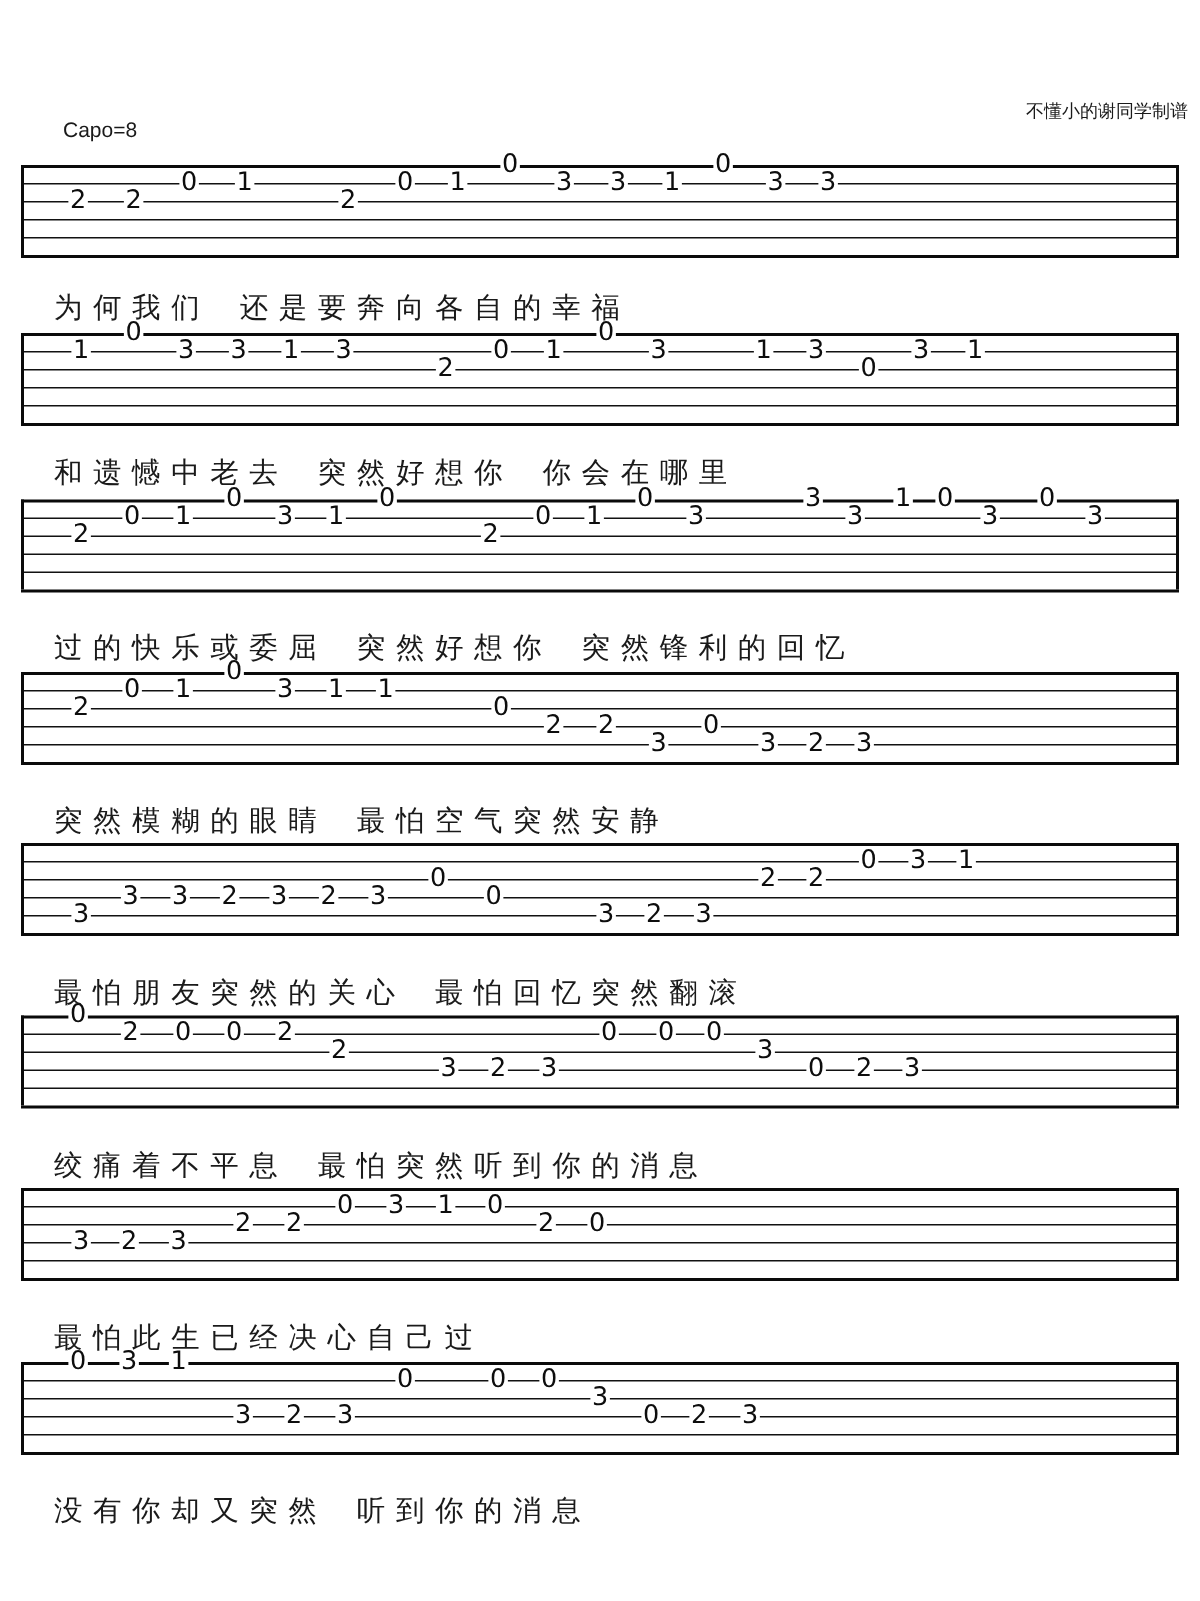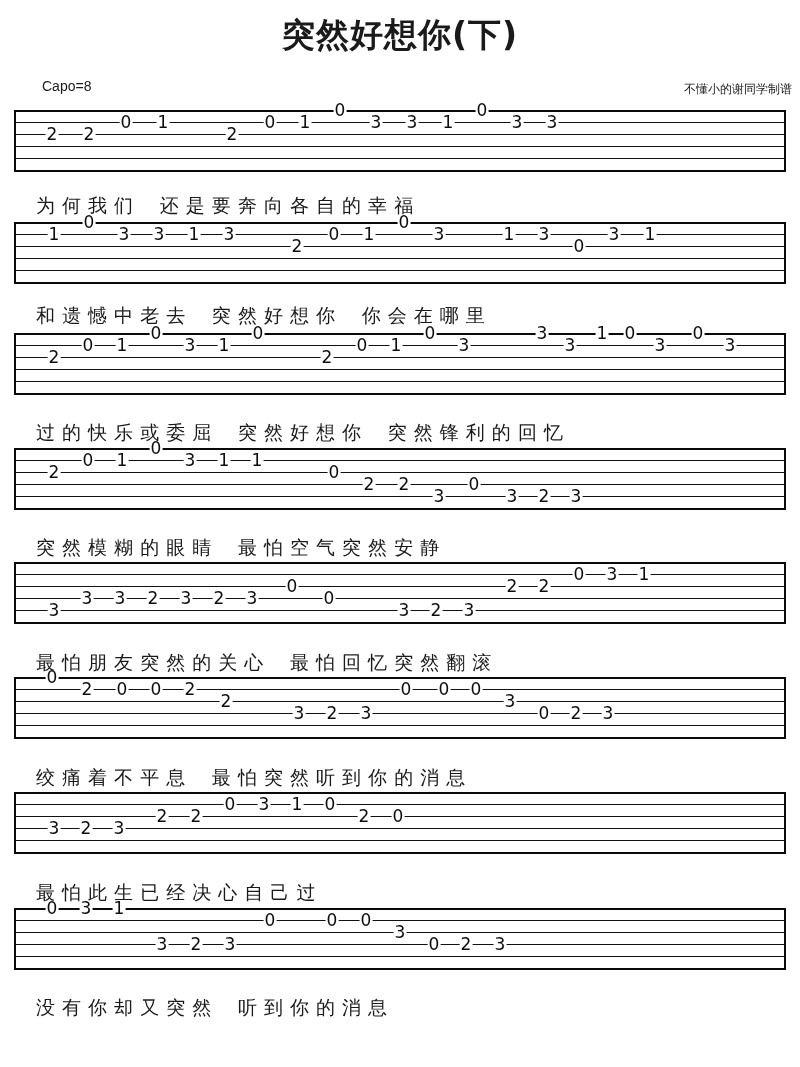--- a/index.html
+++ b/index.html
@@ -47,21 +47,21 @@
     top: 74px;
     width: 800px;
     text-align: center;
     font-size: 21px;
     font-weight: normal;
     letter-spacing: 2px;
   }
   .credit {
     position: absolute;
     right: 8px;
-    top: 81px;
+    top: 66px;
     font-size: 12px;
     letter-spacing: 0px;
     white-space: nowrap;
   }
   
   .lyric {
     position: absolute;
     left: 0;
     width: 800px;
     font-size: 19px;
@@ -116,21 +116,20 @@
     transform: translate(-50%, -50%);
     background: #ffffff;
     padding: 0 1px;
   }
 </style>
 </head>
 <body>
 
 <div id="sheet">
 
-  <div class="title">突然好想你(下)</div>
   <div class="capo">Capo=8</div>
   <div class="credit">不懂小的谢同学制谱</div>
 
   <div id="staff-container">
       <div class="staff" style="top: 110px; height: 60px;">
         <div class="lines">
           <div class="sline thick" style="top: 0px;"></div>
           <div class="sline" style="top: 12px;"></div>
           <div class="sline" style="top: 24px;"></div>
           <div class="sline" style="top: 36px;"></div>

